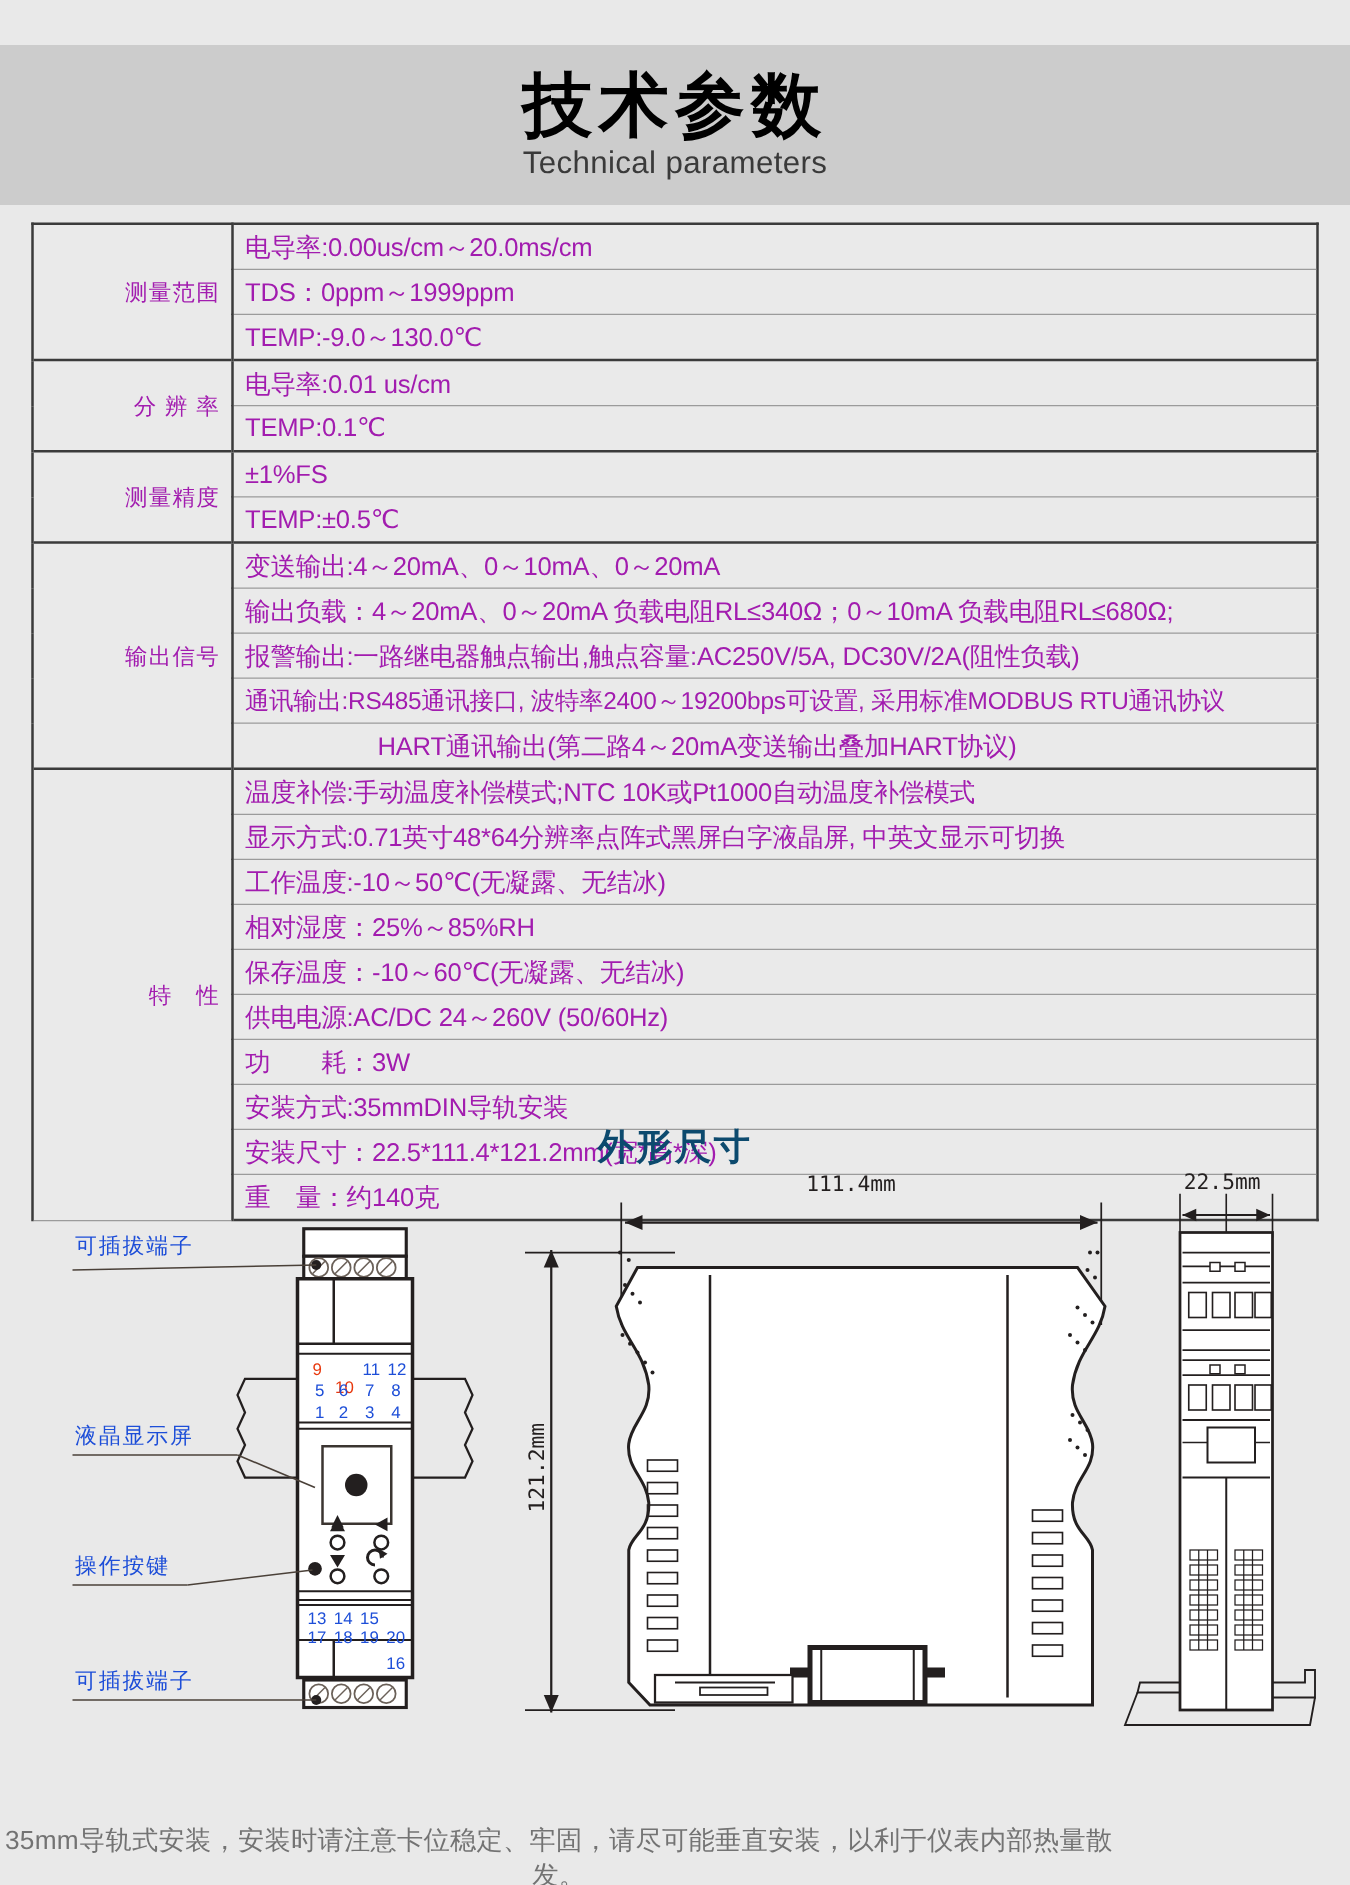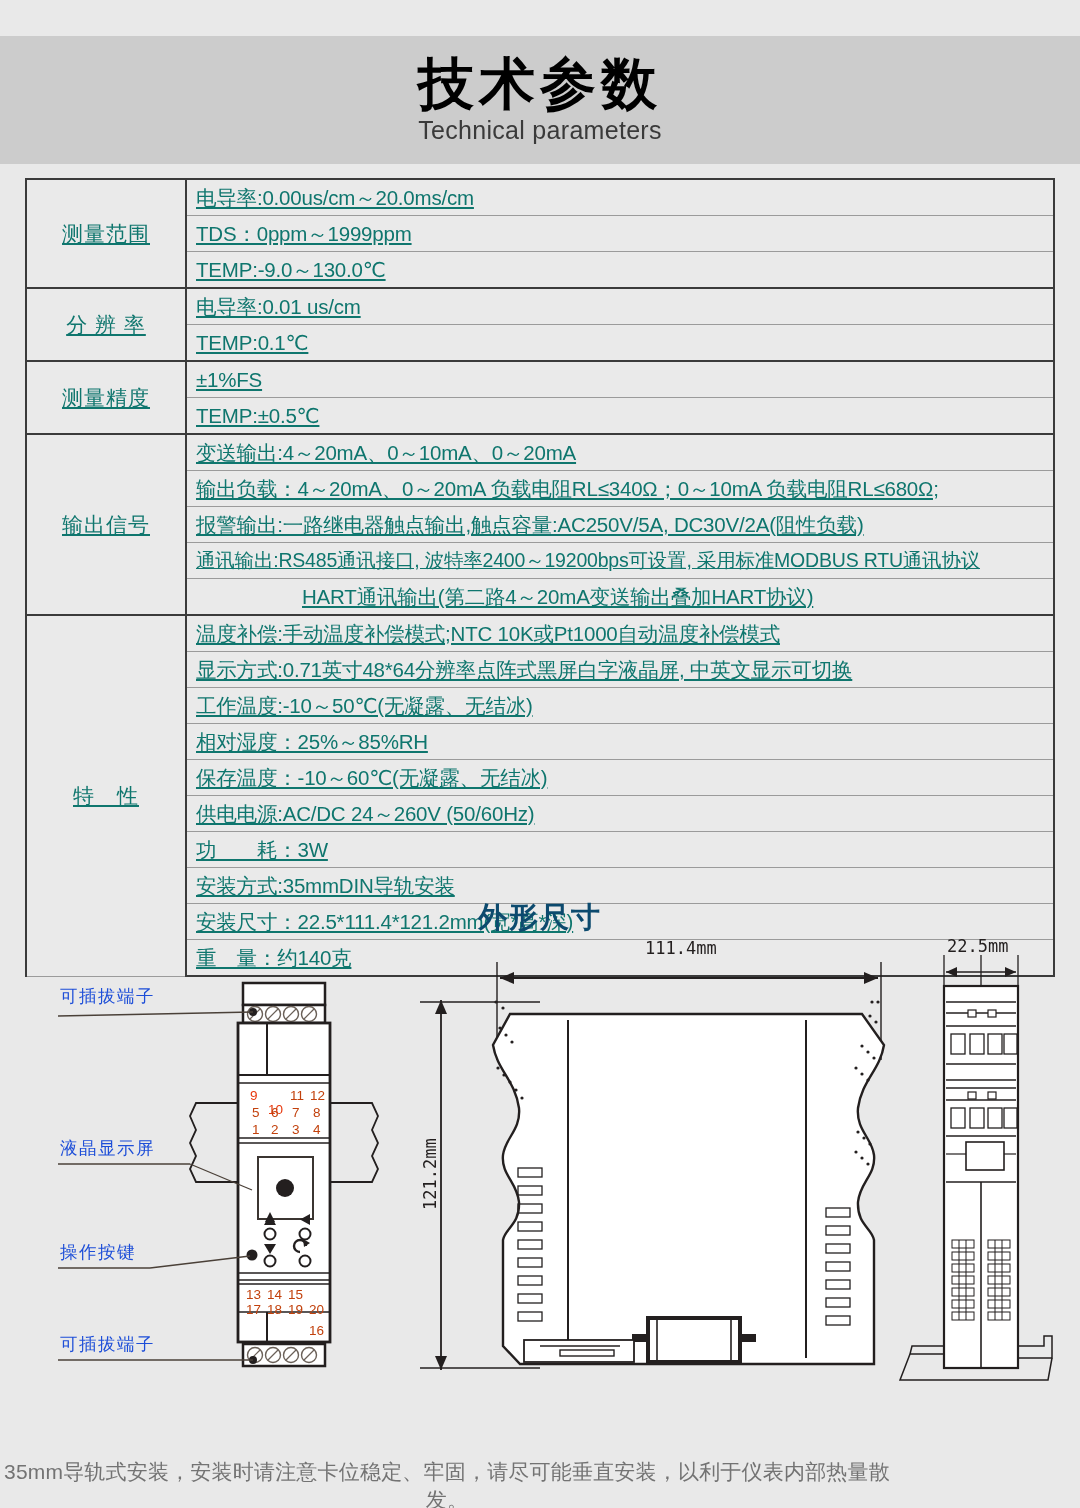--- a/index.html
+++ b/index.html
@@ -58,33 +58,32 @@
     border-collapse: collapse;
     width: 1030px;
     table-layout: fixed;
     background: #eaeaea;
   }
   table.spec td {
     border: 1px solid #9b9b9b;
     padding: 0 9px;
     height: 35px;
     font-size: 20.5px;
-    color: #0f766e;
+    color: #a21caf;
     vertical-align: middle;
     white-space: nowrap;
     letter-spacing: -0.2px;
-    text-decoration: underline;
   }
   table.spec td.cat {
     width: 140px;
-    text-align: center;
+    text-align: right;
     border-left: 2px solid #3b3b3b;
     border-right: 2px solid #3b3b3b;
     letter-spacing: 1px;
-    font-size: 21px;
+    font-size: 18px;
   }
   table.spec tr.grp-top td { border-top: 2px solid #3b3b3b; }
   table.spec tr.tbl-top td { border-top: 2px solid #3b3b3b; }
   table.spec tr.tbl-bottom td { border-bottom: 2px solid #3b3b3b; }
   table.spec td.val {
     border-right: 2px solid #3b3b3b;
   }
   table.spec td.val.indent { padding-left: 115px; }
   table.spec td.val.small { font-size: 19.5px; }
 
@@ -134,21 +133,21 @@
     transform: rotate(-90deg);
     transform-origin: left top;
   }
   .termnum {
     position: absolute;
     font-size: 13.5px;
     font-family: "Liberation Sans", sans-serif;
     white-space: nowrap;
   }
   .termnum.red { color: #e8380d; }
-  .termnum.blk { color: #c2410c; }
+  .termnum.blk { color: #1d4ed8; }
 </style>
 </head>
 <body>
 
 <div class="header-band">
   <div class="header-inner">
     <div class="title-cn">技术参数</div>
     <div class="title-en">Technical parameters</div>
   </div>
 </div>

